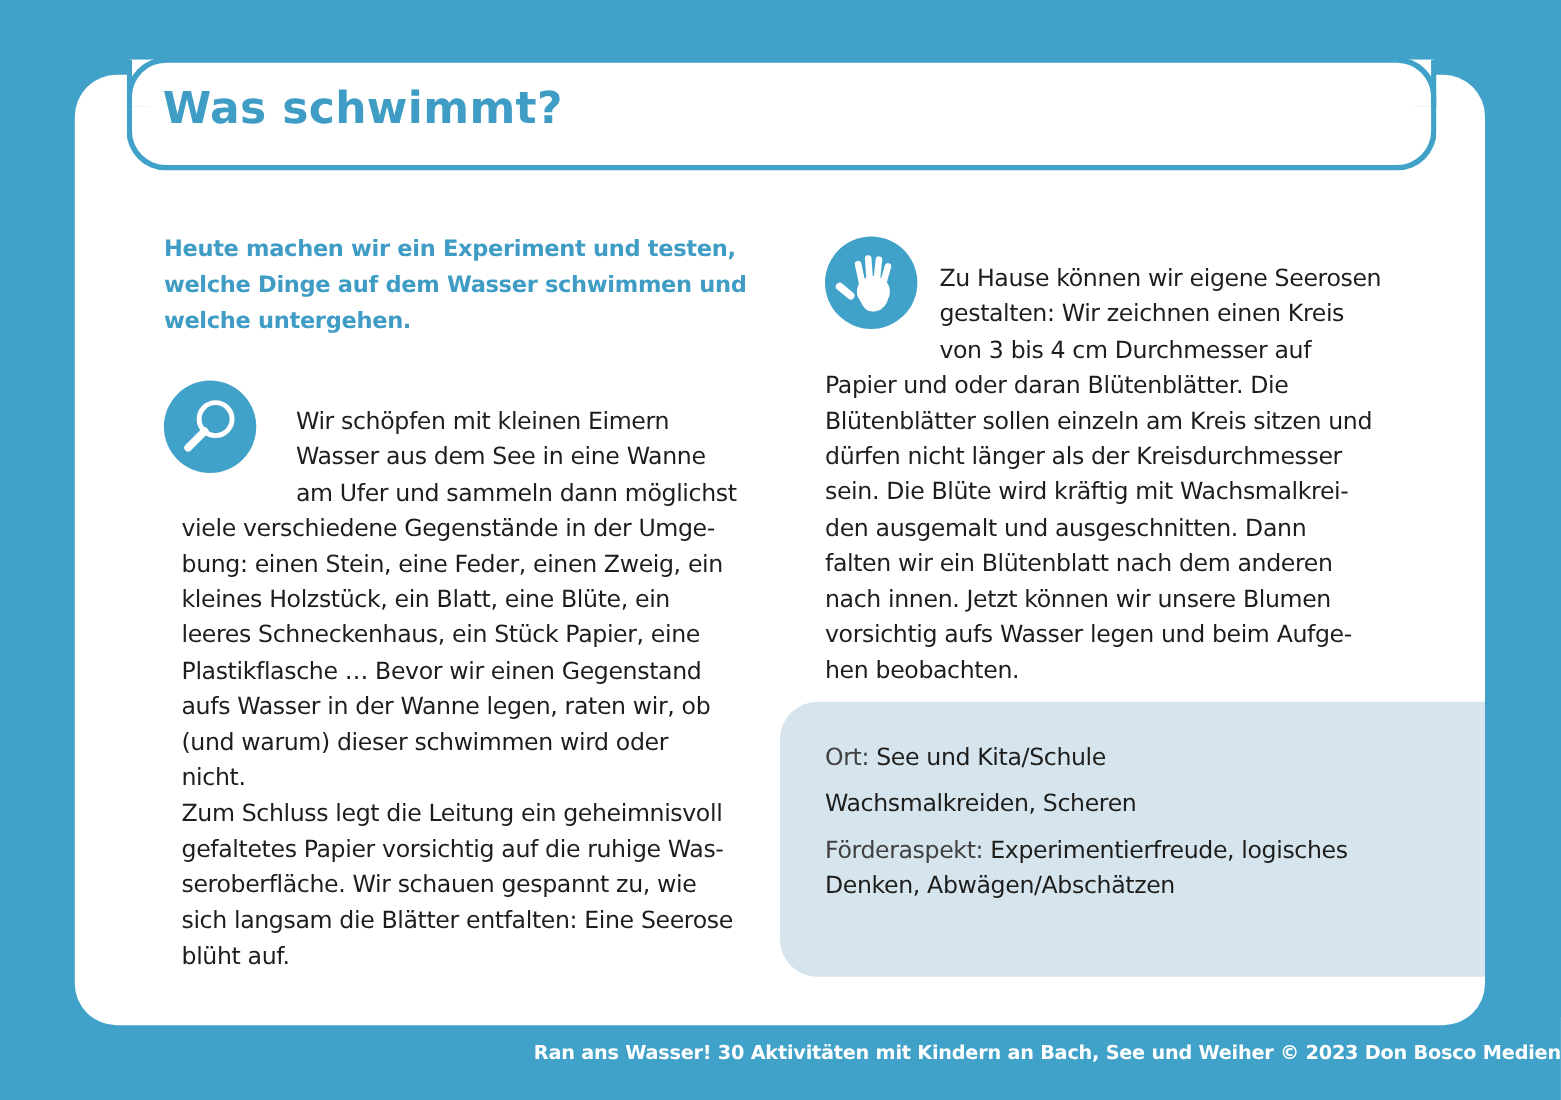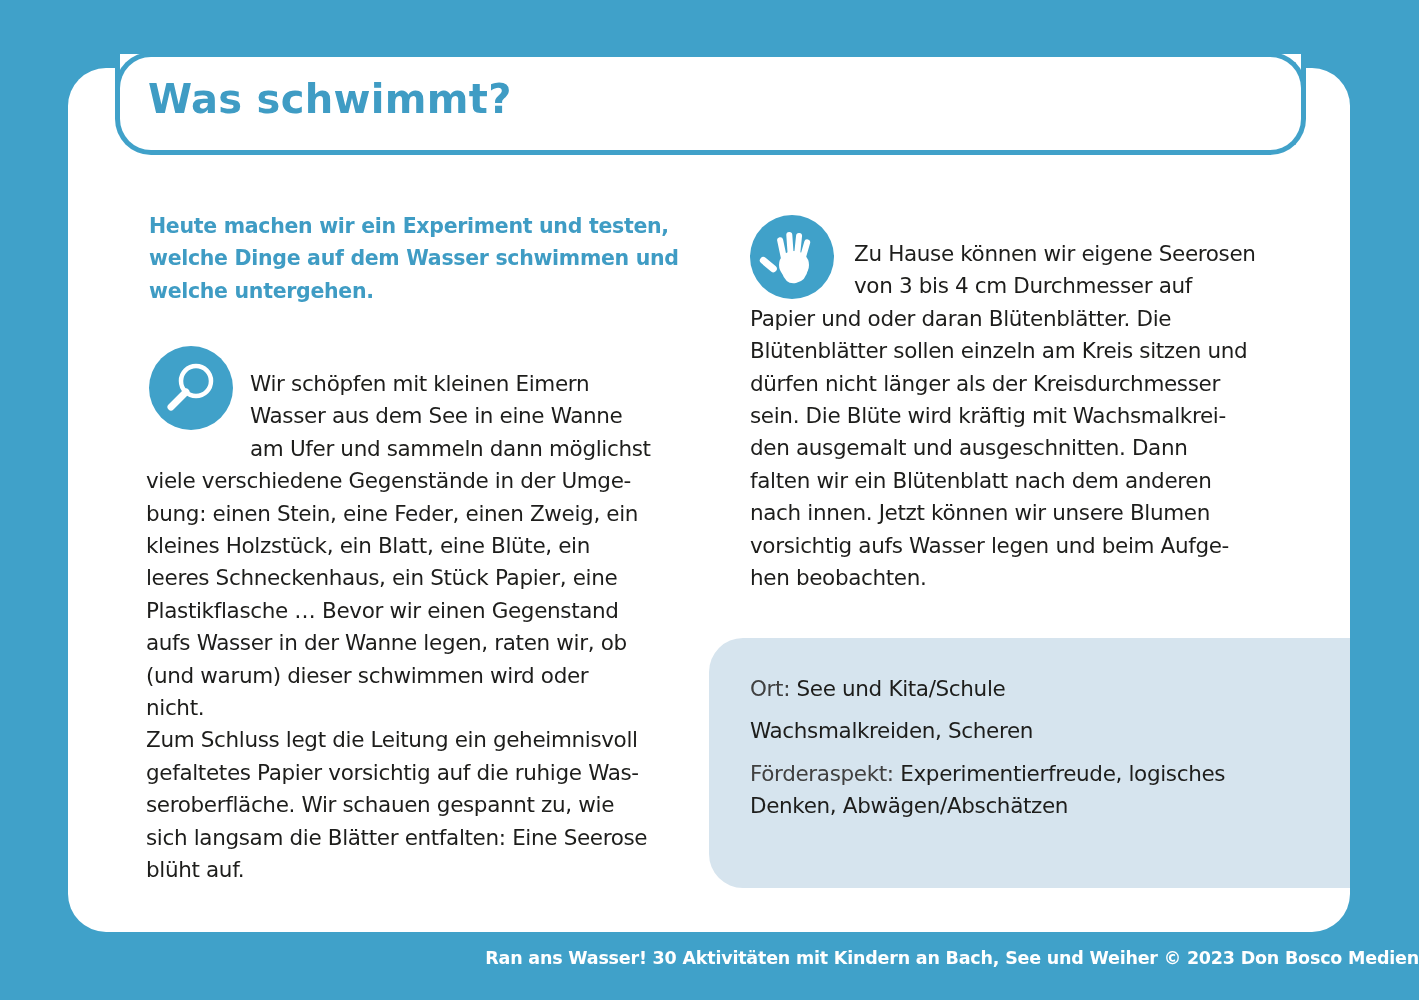--- a/index.html
+++ b/index.html
@@ -41,21 +41,21 @@
     letter-spacing: -0.3px;
   }
   .body-text {
     position: absolute; color: #1d1d1b;
     font-size: 21.5px; line-height: 32.4px;
     letter-spacing: -0.35px;
     margin-top: 28px;
   }
   .body-text .line { display: block; white-space: nowrap; }
   .intro .line { display: block; white-space: nowrap; }
-  .left-text { left: 146px; top: 340px; }
+  .left-text { left: 165px; top: 340px; }
   .left-text .indent { padding-left: 104px; }
   .right-text { left: 750px; top: 210px; }
   .right-text .indent { padding-left: 104px; }
   .icon-circle {
     position: absolute; width: 84px; height: 84px; border-radius: 50%;
     background: #40a1c9;
   }
   .icon-search { left: 149px; top: 346px; }
   .icon-hand { left: 750px; top: 215px; }
   .icon-circle svg { position: absolute; left: 0; top: 0; }
@@ -127,20 +127,21 @@
       <rect x="45" y="18" width="6" height="26" rx="3" transform="rotate(6 48 31)"></rect>
       <rect x="52" y="24" width="6" height="22" rx="3" transform="rotate(16 55 35)"></rect>
       <rect x="15" y="40" width="7" height="20" rx="3.5" transform="rotate(-50 18 50)"></rect>
       <path d="M32 58 Q36 70 46 68 Q56 66 58 54 Z"></path>
     </g>
   </svg>
 </div>
 
 <div class="body-text right-text">
   <span class="line indent">Zu Hause können wir eigene Seerosen</span>
+  <span class="line indent">gestalten: Wir zeichnen einen Kreis</span>
   <span class="line indent">von 3 bis 4 cm Durchmesser auf</span>
   <span class="line">Papier und oder daran Blütenblätter. Die</span>
   <span class="line">Blütenblätter sollen einzeln am Kreis sitzen und</span>
   <span class="line">dürfen nicht länger als der Kreisdurchmesser</span>
   <span class="line">sein. Die Blüte wird kräftig mit Wachsmalkrei-</span>
   <span class="line">den ausgemalt und ausgeschnitten. Dann</span>
   <span class="line">falten wir ein Blütenblatt nach dem anderen</span>
   <span class="line">nach innen. Jetzt können wir unsere Blumen</span>
   <span class="line">vorsichtig aufs Wasser legen und beim Aufge-</span>
   <span class="line">hen beobachten.</span>

